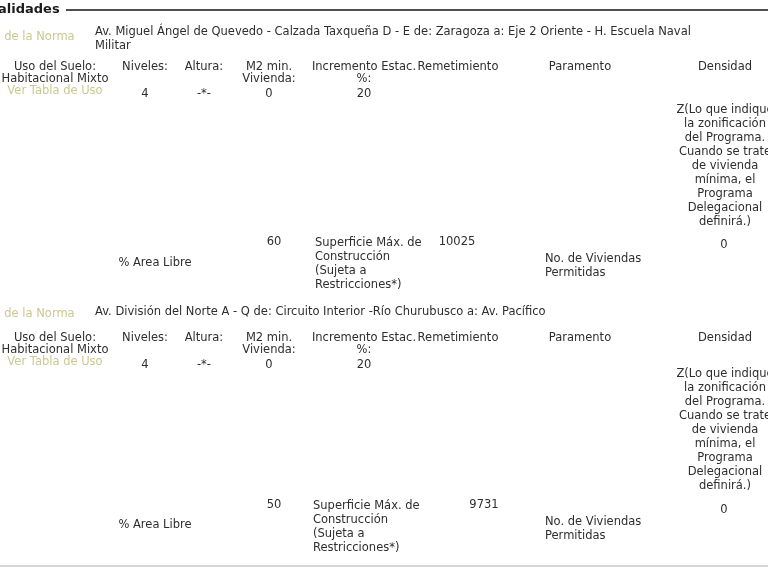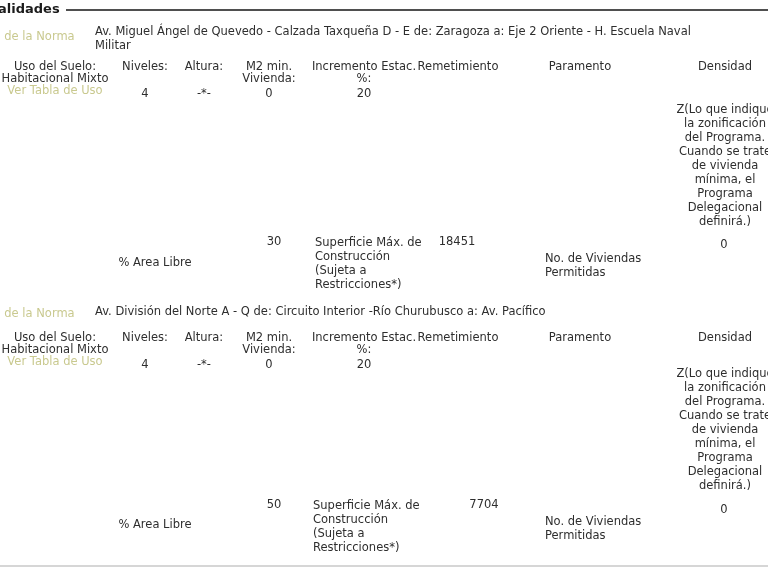--- a/index.html
+++ b/index.html
@@ -52,26 +52,26 @@
 la zonificación
 del Programa.
 Cuando se trate
 de vivienda
 mínima, el
 Programa
 Delegacional
 definirá.)</div>
 
   <div class="abs ctr" style="left:105px;top:256px;width:100px;">% Area Libre</div>
-  <div class="abs ctr" style="left:219px;top:235px;width:110px;">30</div>
+  <div class="abs ctr" style="left:219px;top:235px;width:110px;">60</div>
   <div class="abs ml lh14" style="left:315px;top:235px;width:130px;">Superficie Máx. de
 Construcción
 (Sujeta a
 Restricciones*)</div>
-  <div class="abs ctr" style="left:407px;top:235px;width:100px;">18451</div>
+  <div class="abs ctr" style="left:407px;top:235px;width:100px;">10025</div>
   <div class="abs ml lh14" style="left:545px;top:251px;width:130px;">No. de Viviendas
 Permitidas</div>
   <div class="abs ctr" style="left:674px;top:238px;width:100px;">0</div>
 
   <div class="abs khaki" style="left:-3px;top:307px;">. de la Norma</div>
   <div class="abs ml lh14" style="left:95px;top:304px;width:700px;">Av. División del Norte A - Q de: Circuito Interior -Río Churubusco a: Av. Pacífico</div>
 
   <div class="abs ctr" style="left:-15px;top:331px;width:140px;">Uso del Suelo:</div>
   <div class="abs ctr" style="left:95px;top:331px;width:100px;">Niveles:</div>
   <div class="abs ctr" style="left:154px;top:331px;width:100px;">Altura:</div>
@@ -98,20 +98,20 @@
 Programa
 Delegacional
 definirá.)</div>
 
   <div class="abs ctr" style="left:105px;top:518px;width:100px;">% Area Libre</div>
   <div class="abs ctr" style="left:219px;top:498px;width:110px;">50</div>
   <div class="abs ml lh14" style="left:313px;top:498px;width:130px;">Superficie Máx. de
 Construcción
 (Sujeta a
 Restricciones*)</div>
-  <div class="abs ctr" style="left:434px;top:498px;width:100px;">7704</div>
+  <div class="abs ctr" style="left:434px;top:498px;width:100px;">9731</div>
   <div class="abs ml lh14" style="left:545px;top:514px;width:130px;">No. de Viviendas
 Permitidas</div>
   <div class="abs ctr" style="left:674px;top:503px;width:100px;">0</div>
 
   <div class="abs rule-bottom" style="left:0;top:565px;width:768px;"></div>
 
 </div>
 
 </body></html>

